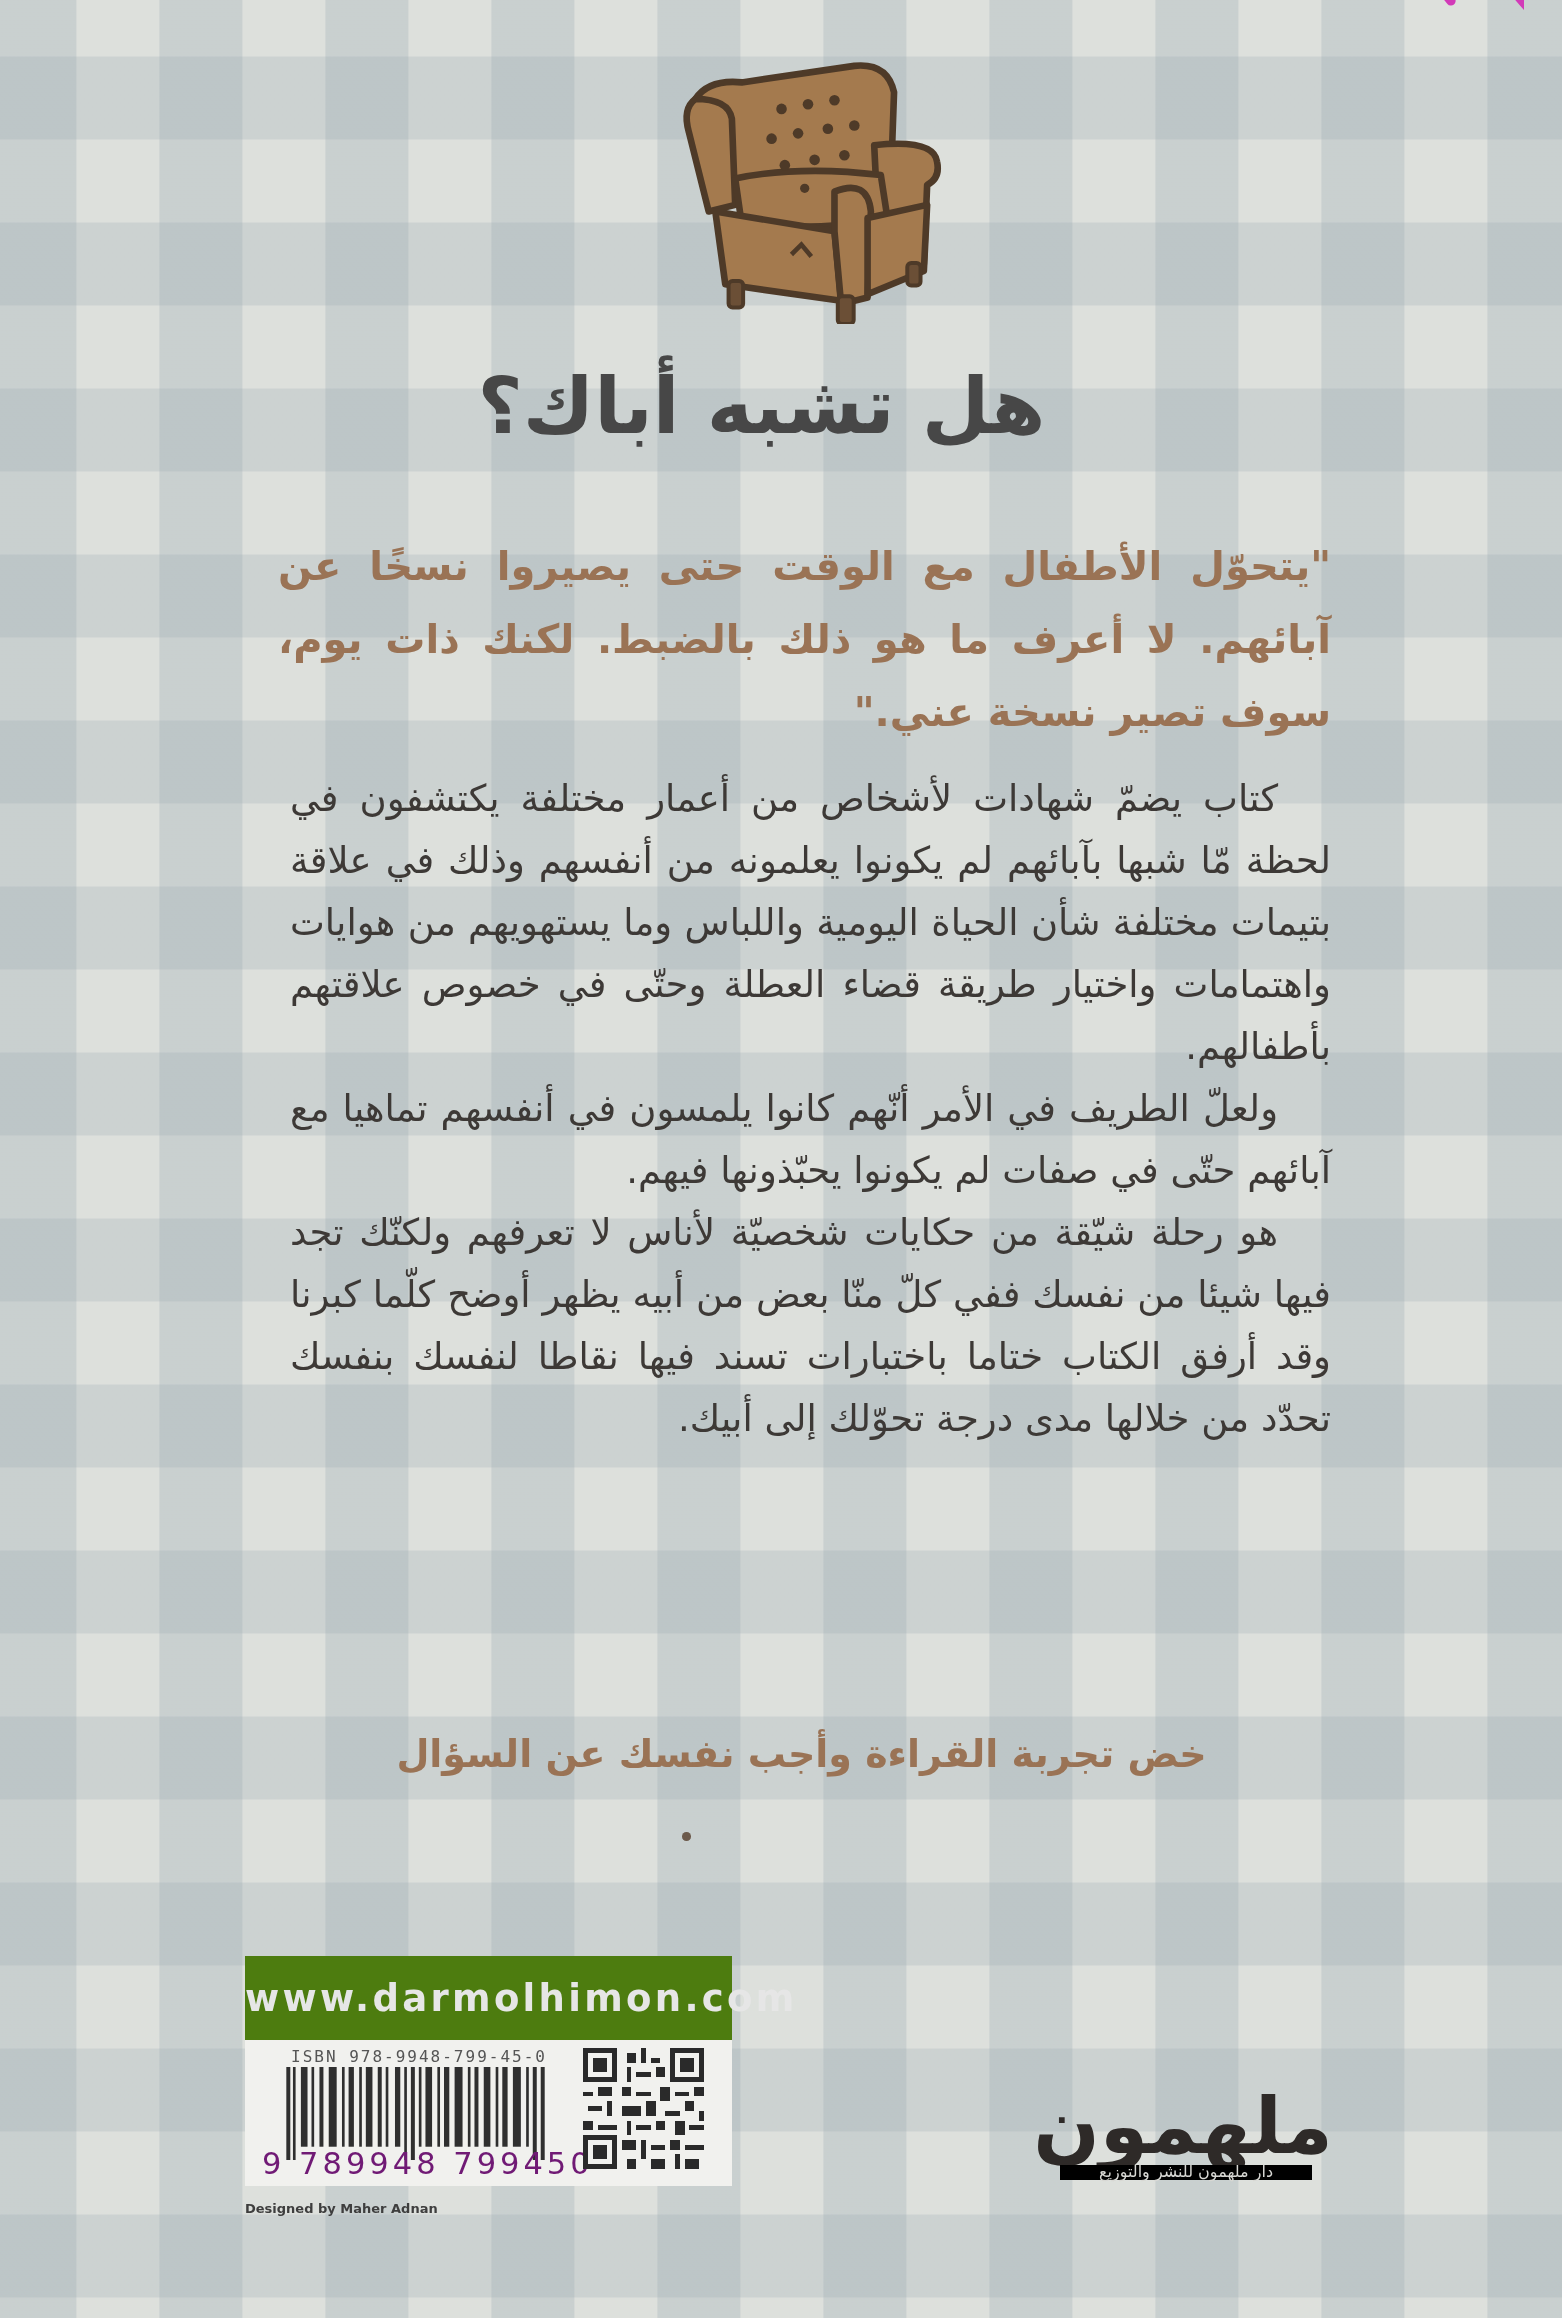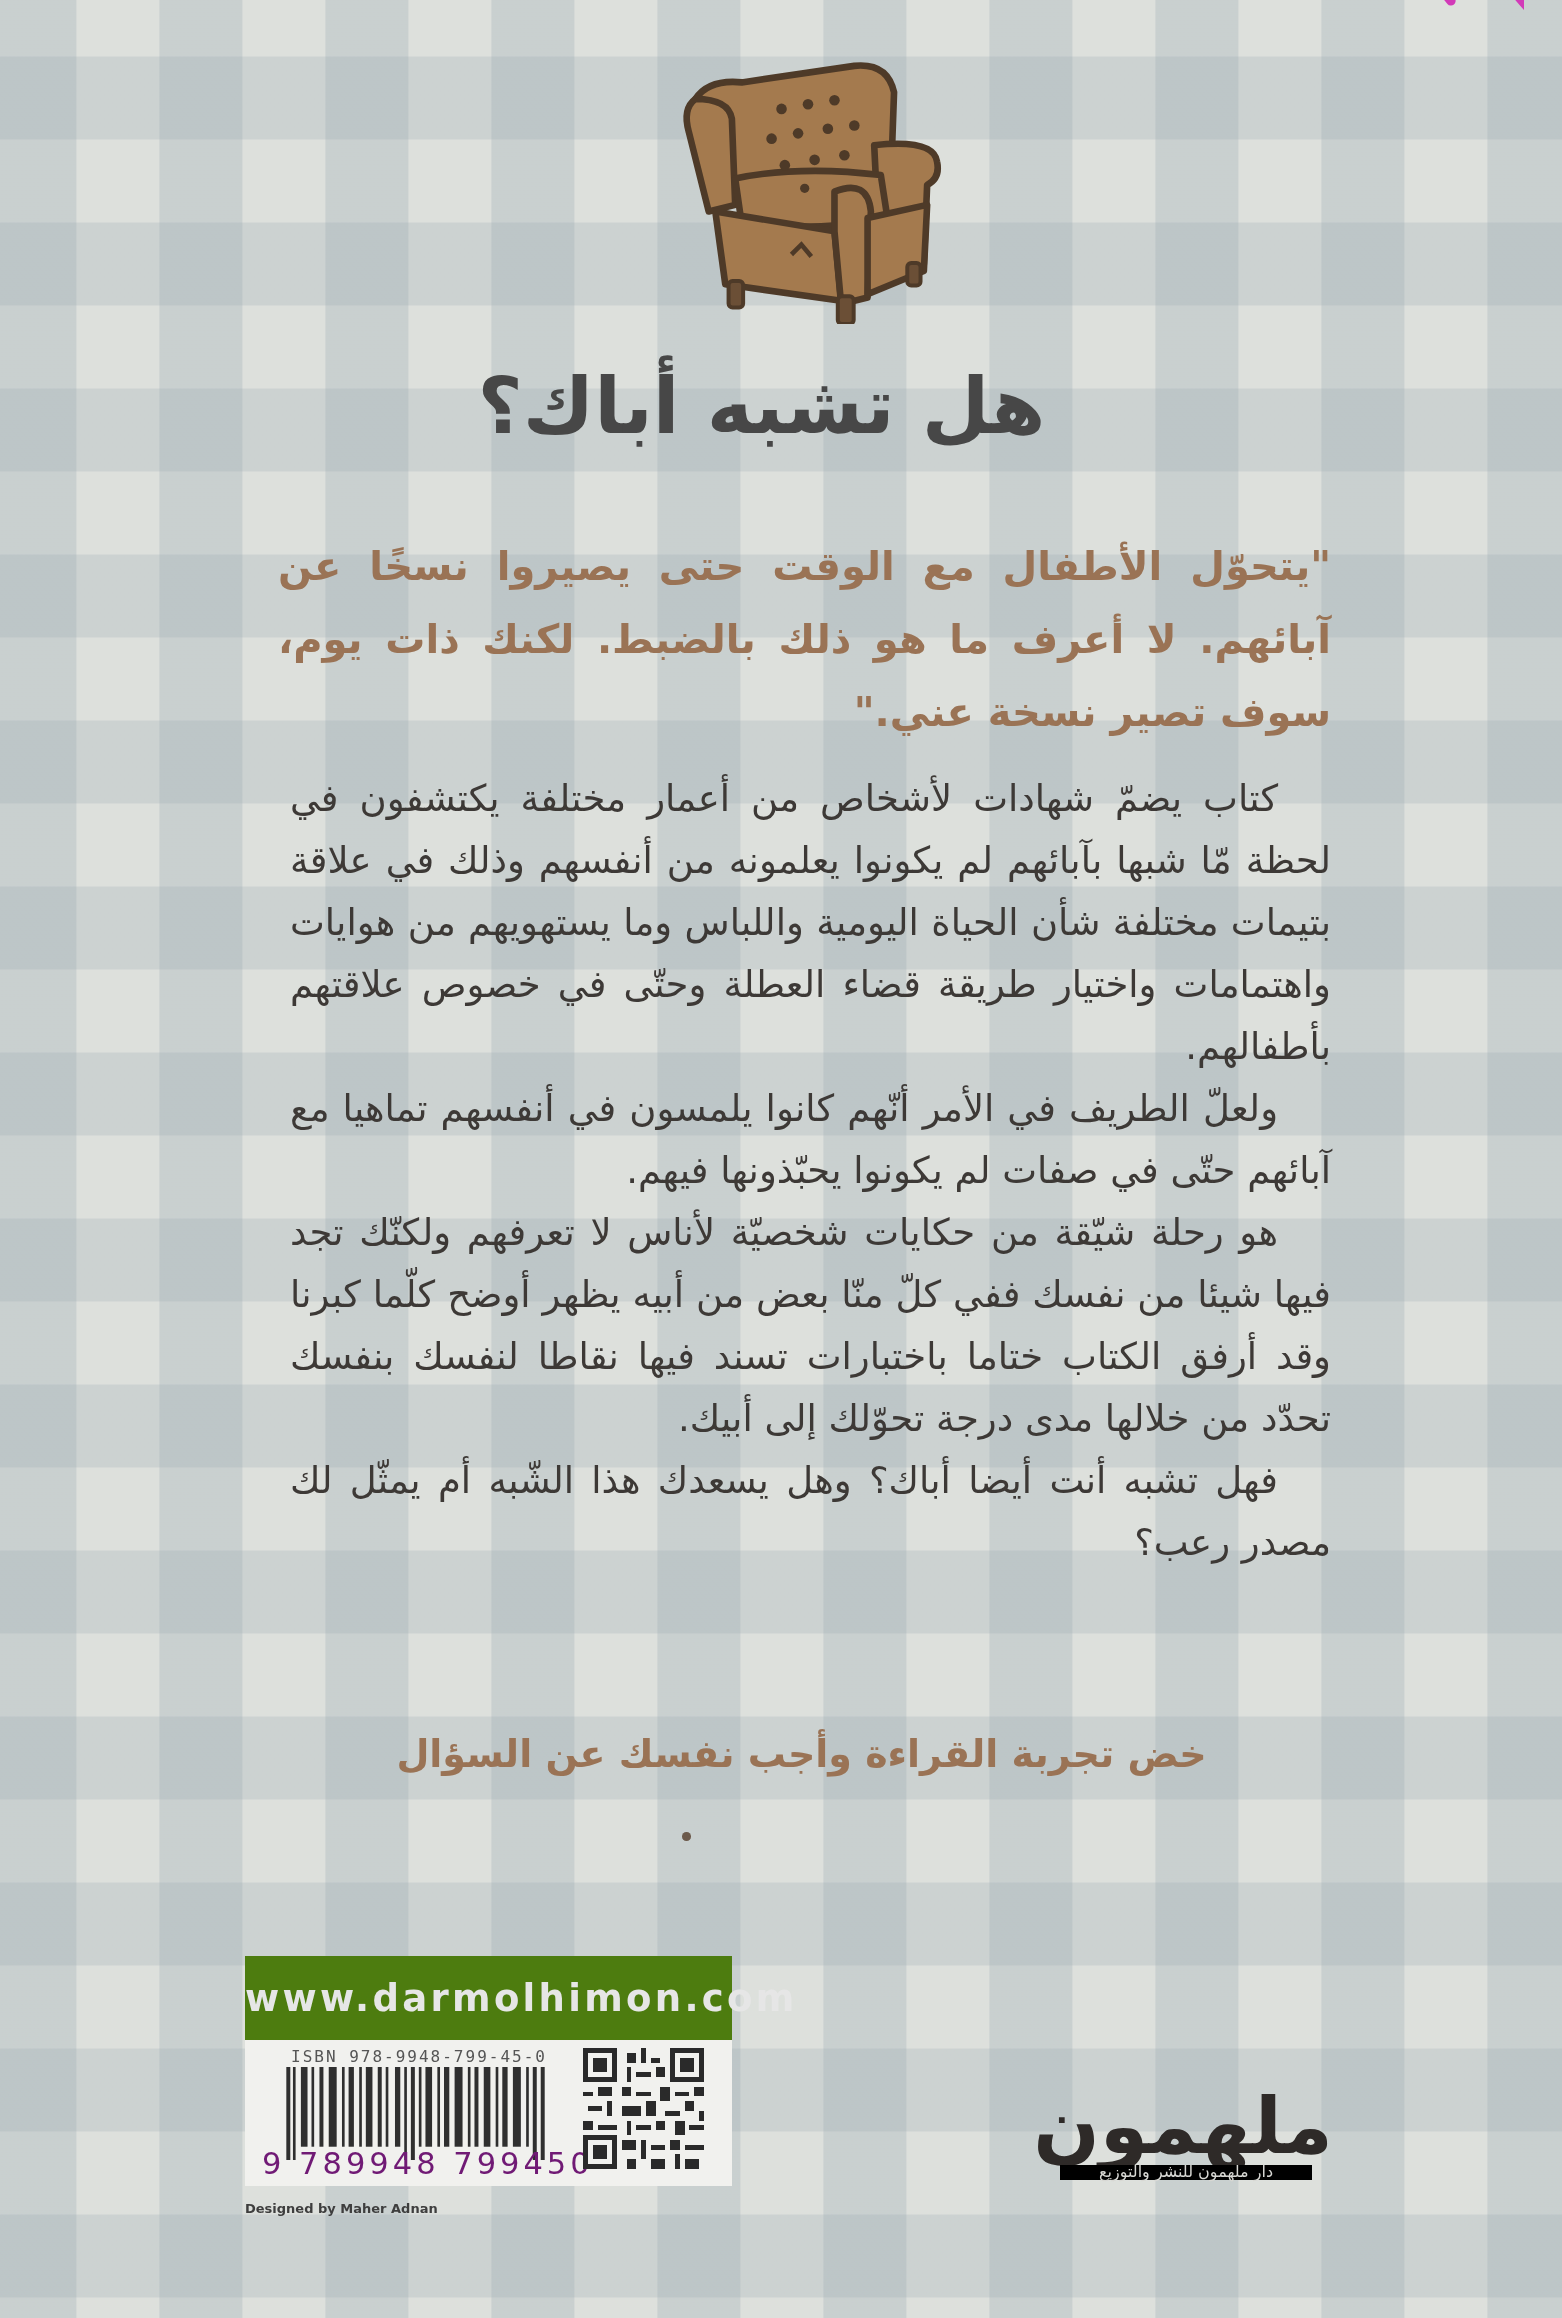--- a/index.html
+++ b/index.html
@@ -115,21 +115,20 @@
 </svg>
 
 <div class="abs title">هل تشبه أباك؟</div>
 
 <div class="abs quote">"يتحوّل الأطفال مع الوقت حتى يصيروا نسخًا عن آبائهم. لا أعرف ما هو ذلك بالضبط. لكنك ذات يوم، سوف تصير نسخة عني."</div>
 
 <div class="abs body-text">
   <p class="indent">كتاب يضمّ شهادات لأشخاص من أعمار مختلفة يكتشفون في لحظة مّا شبها بآبائهم لم يكونوا يعلمونه من أنفسهم وذلك في علاقة بتيمات مختلفة شأن الحياة اليومية واللباس وما يستهويهم من هوايات واهتمامات واختيار طريقة قضاء العطلة وحتّى في خصوص علاقتهم بأطفالهم.</p>
   <p class="indent">ولعلّ الطريف في الأمر أنّهم كانوا يلمسون في أنفسهم تماهيا مع آبائهم حتّى في صفات لم يكونوا يحبّذونها فيهم.</p>
   <p class="indent">هو رحلة شيّقة من حكايات شخصيّة لأناس لا تعرفهم ولكنّك تجد فيها شيئا من نفسك ففي كلّ منّا بعض من أبيه يظهر أوضح كلّما كبرنا وقد أرفق الكتاب ختاما باختبارات تسند فيها نقاطا لنفسك بنفسك تحدّد من خلالها مدى درجة تحوّلك إلى أبيك.</p>
-  <p class="indent">فهل تشبه أنت أيضا أباك؟ وهل يسعدك هذا الشّبه أم يمثّل لك مصدر رعب؟</p>
 </div>
 
 <div class="abs cta">خض تجربة القراءة وأجب نفسك عن السؤال</div>
 <div class="abs dot"></div>
 
 <div class="abs url-bar">www.darmolhimon.com</div>
 <div class="abs barcode-box"></div>
 <div class="abs isbn-small">ISBN 978-9948-799-45-0</div>
 <svg class="abs bars" viewBox="0 0 400 140" preserveAspectRatio="none">
   <g fill="#2f2f2f">

